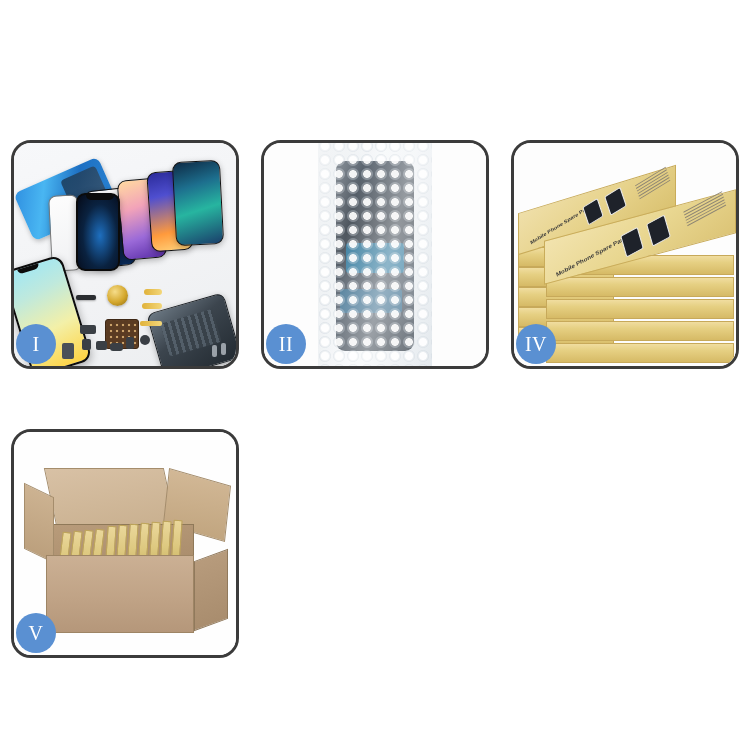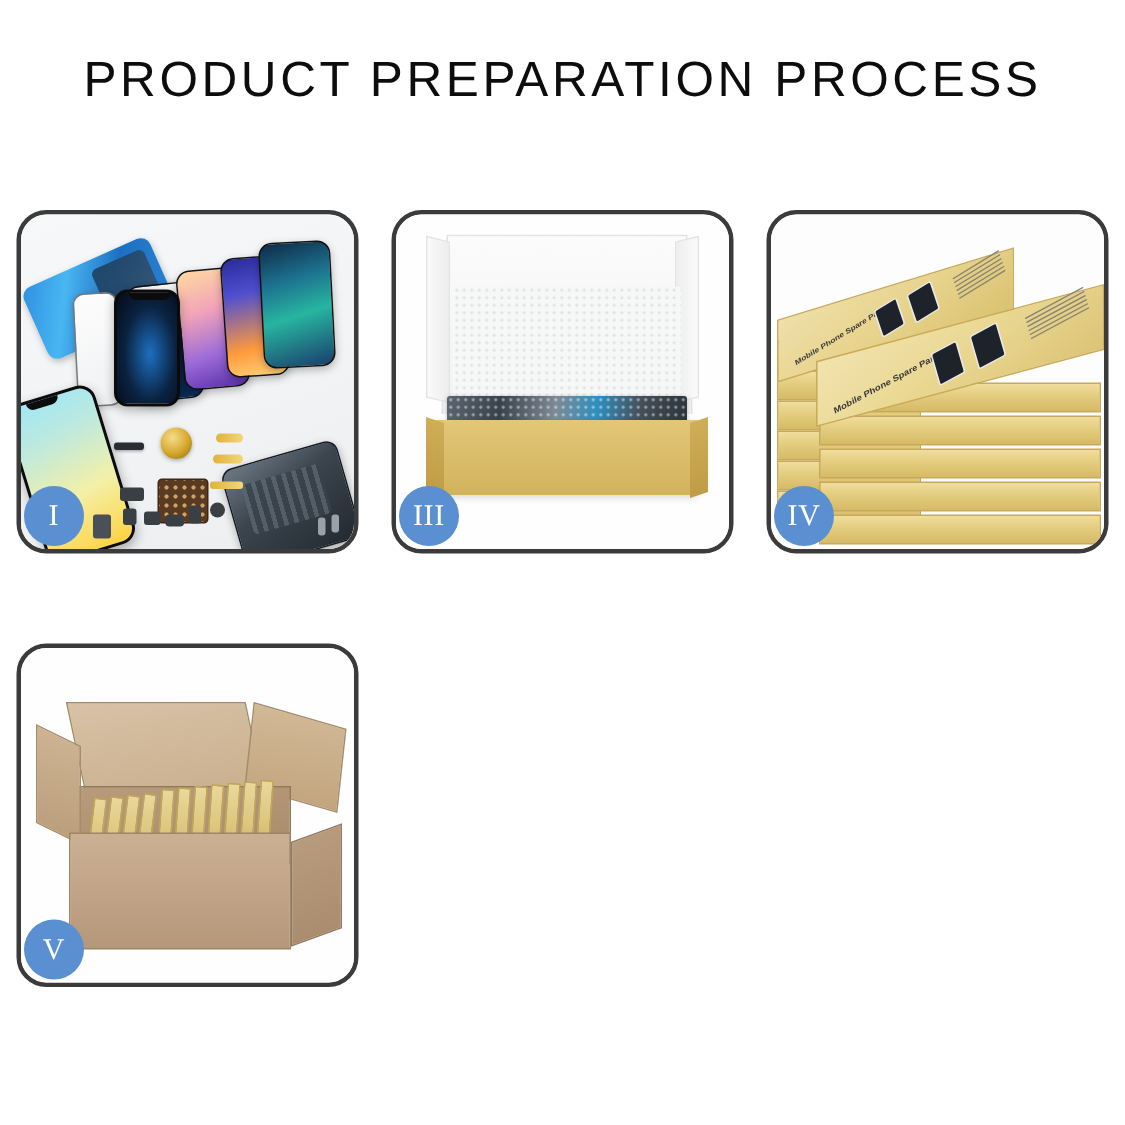--- a/index.html
+++ b/index.html
@@ -297,21 +297,20 @@
   }
   .sb-seam { position:absolute; background: rgba(150,125,95,.55); }
   .sb-tape { position:absolute; background: rgba(163,138,106,.7); border-radius:1px; }
 </style>
 </head>
 <body>
 
 <div class="page">
 
   <div class="header">
-    <h1 class="title">PRODUCT PREPARATION PROCESS</h1>
   </div>
 
   <div class="grid">
 
     <div class="panel">
       <div class="panel-inner p1">
         <div class="lcd-blue"></div>
         <div class="phone-s ph-a"></div>
         <div class="phone-s ph-b"></div>
         <div class="phone-s ph-c"></div>
@@ -332,32 +331,33 @@
         <div class="tiny" style="left:96px;top:200px;width:13px;height:8px;border-radius:3px;"></div>
         <div class="tiny" style="left:112px;top:194px;width:8px;height:12px;"></div>
         <div class="tiny" style="left:126px;top:192px;width:10px;height:10px;border-radius:50%;"></div>
         <div class="tiny" style="left:48px;top:200px;width:12px;height:16px;border-radius:2px;background:#4a5058;"></div>
         <div class="tiny" style="left:198px;top:202px;width:5px;height:12px;background:#9aa1a8;"></div>
         <div class="tiny" style="left:207px;top:200px;width:5px;height:12px;background:#9aa1a8;"></div>
       </div>
       <div class="badge">I</div>
     </div>
 
-
     <div class="panel">
-      <div class="panel-inner p3">
-        <div class="y-lid-back"></div>
-        <div class="y-lid-left"></div>
-        <div class="y-lid-right"></div>
-        <div class="foam"></div>
-        <div class="y-inner-item"></div>
-        <div class="y-box-front"></div>
+      <div class="panel-inner p2">
+        <div class="bubblewrap">
+          <div class="bw-item"></div>
+          <div class="bw-accent1"></div>
+          <div class="bw-accent2"></div>
+          <div class="bubbles"></div>
+          <div class="bw-sheen"></div>
+        </div>
       </div>
-      <div class="badge">III</div>
+      <div class="badge">II</div>
     </div>
+
 
     <div class="panel">
       <div class="panel-inner p4">
 
         <div class="slab" style="left:4px;top:84px;width:96px;"></div>
         <div class="slab" style="left:4px;top:104px;width:96px;"></div>
         <div class="slab" style="left:4px;top:124px;width:96px;"></div>
         <div class="slab" style="left:4px;top:144px;width:96px;"></div>
         <div class="slab" style="left:4px;top:164px;width:96px;"></div>
         <div class="slab" style="left:4px;top:184px;width:96px;"></div>

